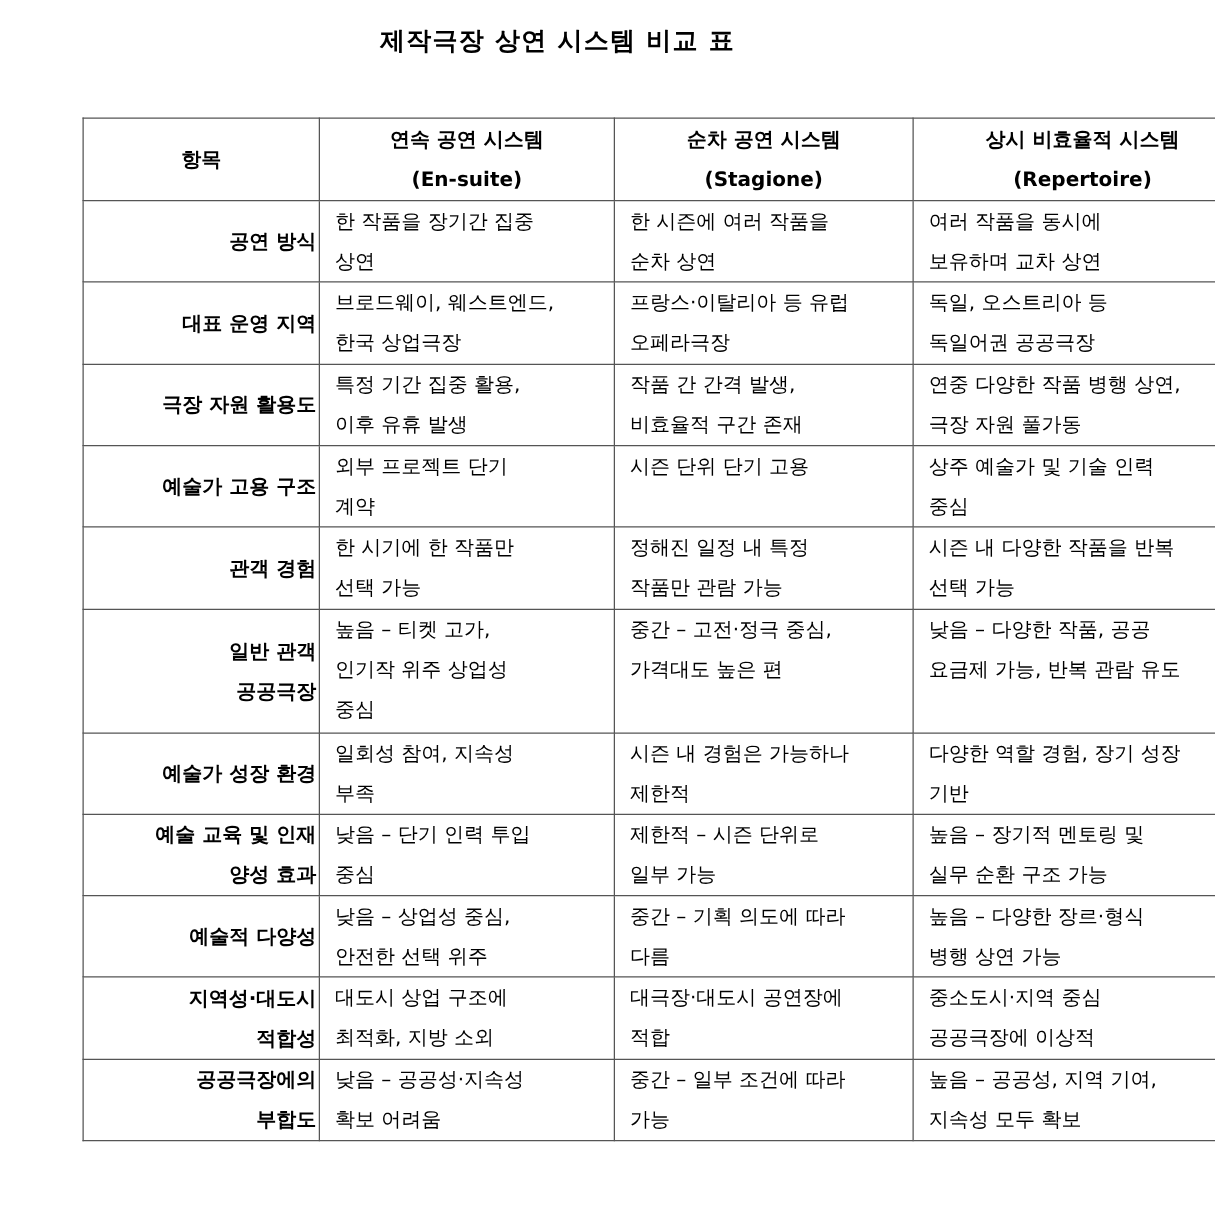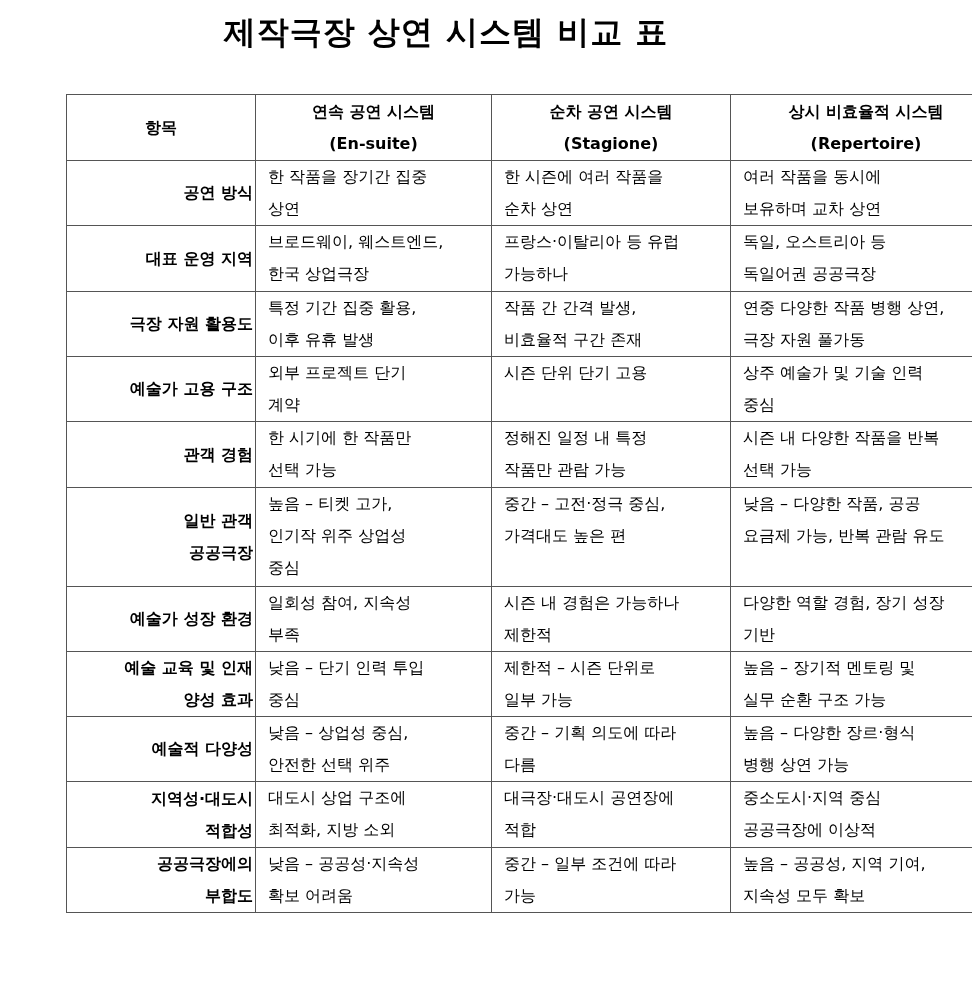--- a/index.html
+++ b/index.html
@@ -3,21 +3,21 @@
 <meta charset="utf-8">
 <style>
   html, body { margin: 0; padding: 0; background: #ffffff; }
   body {
     width: 972px; height: 982px; position: relative; overflow: hidden;
     font-family: "DejaVu Sans", "Liberation Sans", sans-serif;
     color: #000;
   }
   .title {
     position: absolute; left: 0; top: 12px; width: 892px;
-    text-align: center; font-size: 32px; font-weight: bold;
+    text-align: center; font-size: 20px; font-weight: bold;
     letter-spacing: 1px; line-height: 40px;
   }
   table.cmp {
     position: absolute; left: 19px; top: 94px;
     border-collapse: collapse; table-layout: fixed;
     width: 935px;
     margin-left: 47px;
   }
   table.cmp td, table.cmp th {
     border: 1.5px solid #555;
@@ -87,21 +87,21 @@
     <tr class="h66">
       <td class="label">
           <span class="cell-text">대표 운영 지역</span>
         </td>
       <td>
           <span class="cell-text">브로드웨이, 웨스트엔드,
 한국 상업극장</span>
         </td>
       <td>
           <span class="cell-text">프랑스·이탈리아 등 유럽
-가능하나</span>
+오페라극장</span>
         </td>
       <td>
           <span class="cell-text">독일, 오스트리아 등
 독일어권 공공극장</span>
         </td>
     </tr>
     <tr class="h65">
       <td class="label">
           <span class="cell-text">극장 자원 활용도</span>
         </td>

